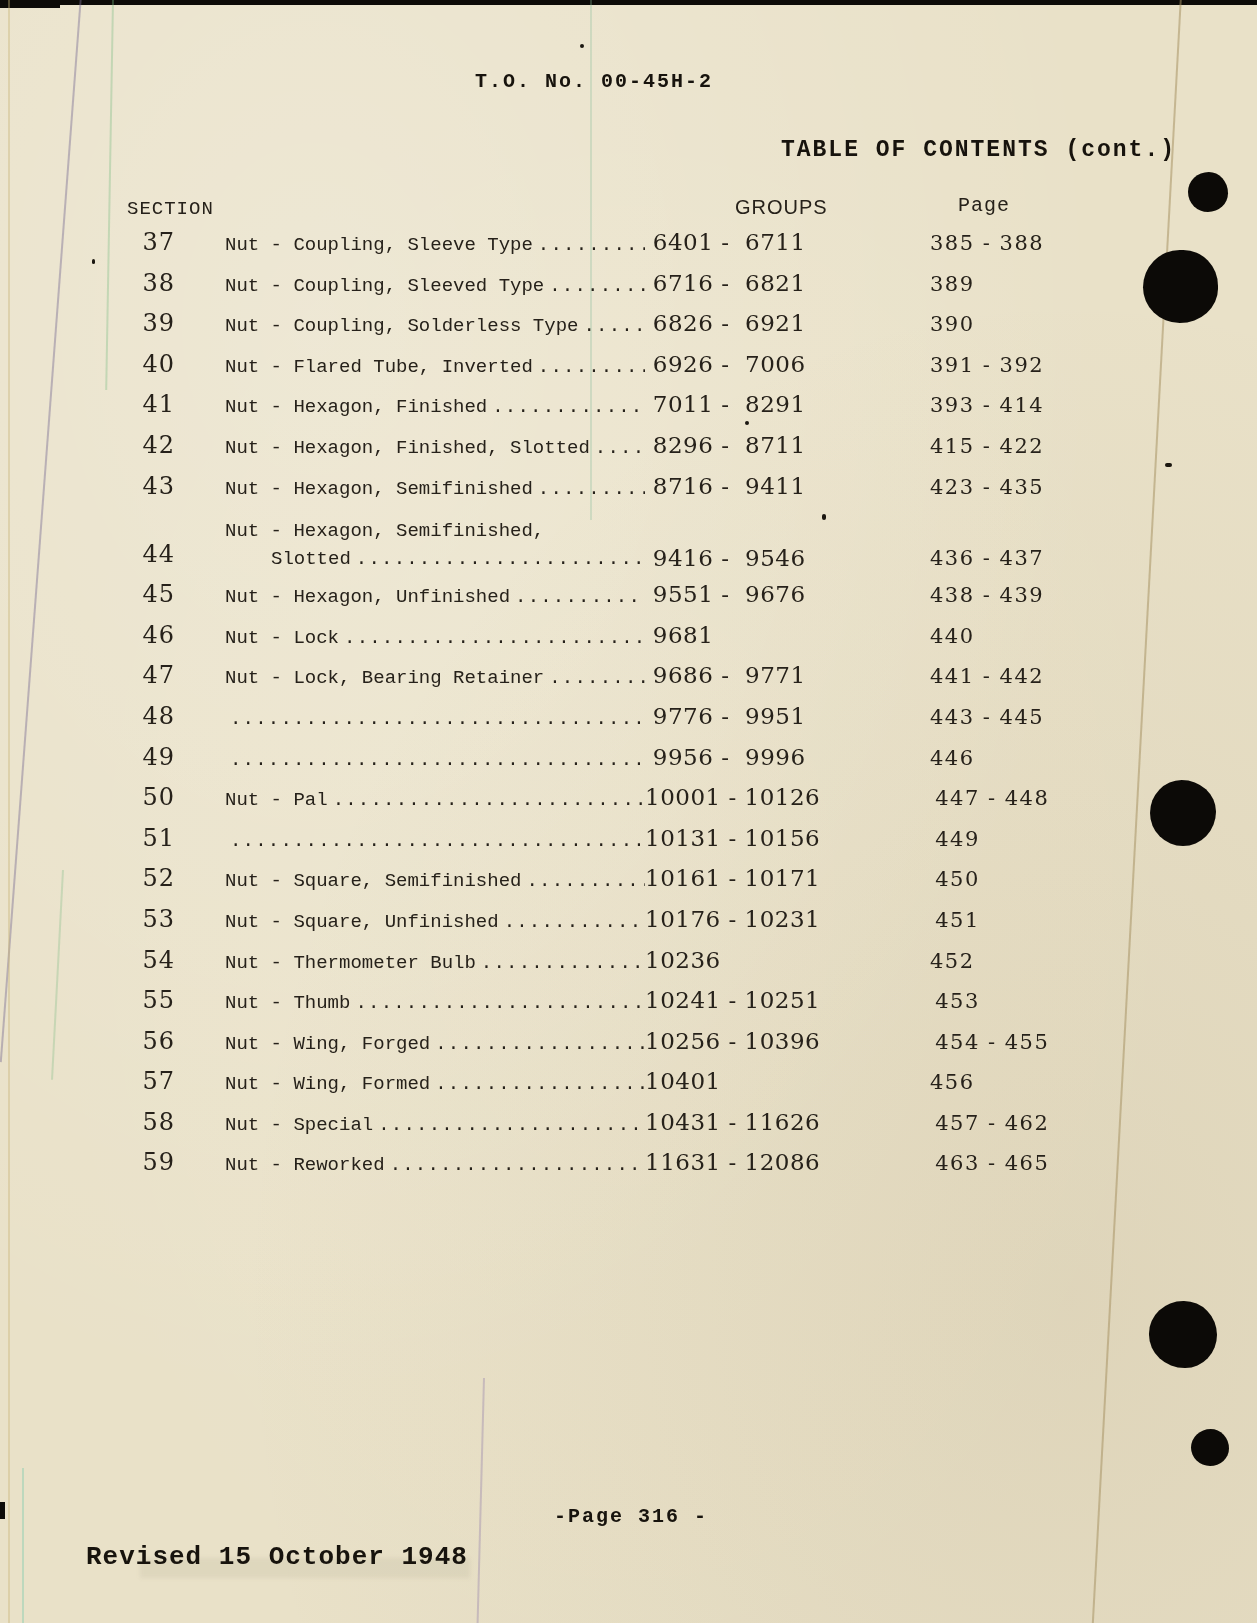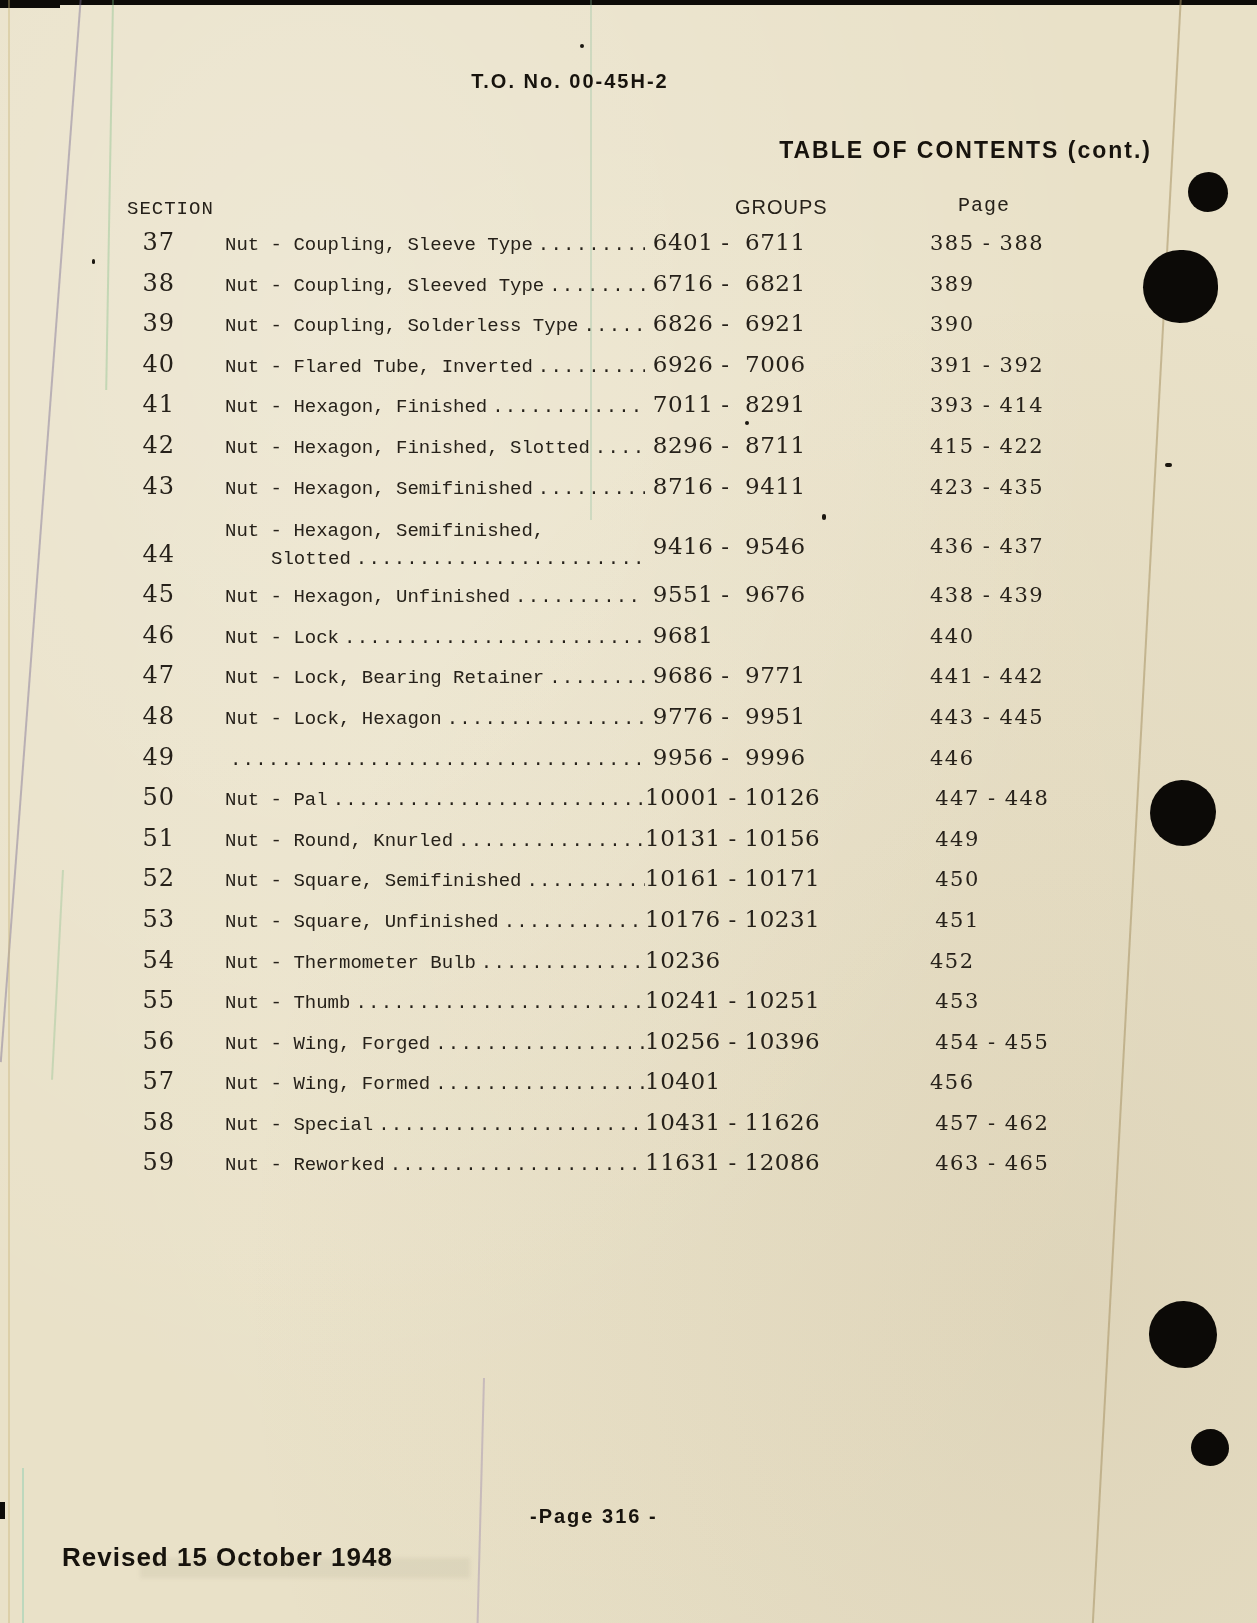--- a/index.html
+++ b/index.html
@@ -12,21 +12,21 @@
   .page{
     position:relative;width:1257px;height:1623px;overflow:hidden;
     background:
       radial-gradient(ellipse at 25% 20%, rgba(255,255,255,0.22), transparent 60%),
       radial-gradient(ellipse at 85% 80%, rgba(130,105,60,0.10), transparent 55%),
       radial-gradient(ellipse at 50% 55%, rgba(255,250,230,0.10), transparent 70%),
       var(--paper);
     font-family:"Liberation Mono",monospace;color:var(--ink);
   }
   
-  .stamp{position:absolute;font-family:Liberation Sans, sans-serif;font-weight:bold;color:var(--stamp-ink);}
+  .stamp{position:absolute;font-family:Liberation Mono, monospace;font-weight:bold;color:var(--stamp-ink);padding-left:24px;}
   .hdr-to{top:70px;left:0;width:1140px;text-align:center;font-size:20px;letter-spacing:2px;}
   .hdr-title{top:137px;left:0;width:1152px;text-align:right;font-size:23px;letter-spacing:2px;}
   .ftr-page{top:1505px;left:530px;font-size:20px;letter-spacing:2px;}
   .ftr-rev{top:1542px;left:62px;font-size:26px;letter-spacing:1px;}
   
   .ch{position:absolute;color:var(--print-ink);}
   .ch-section{left:127px;top:198px;font-size:19px;letter-spacing:1px;}
   .ch-groups{left:735px;top:196px;font-family:Liberation Sans, sans-serif;font-size:20px;letter-spacing:1px;}
   .ch-page{left:958px;top:194px;font-family:Liberation Mono, monospace;font-size:20px;letter-spacing:1px;}
   
@@ -41,21 +41,21 @@
           letter-spacing:1.2px;padding-left:5px;}
   .grp{flex:0 0 170px;white-space:pre;font-family:"DejaVu Serif",serif;
        font-size:23px;letter-spacing:0.5px;color:var(--print-ink);}
   .pg{margin-left:115px;white-space:pre;font-family:"DejaVu Serif",serif;
       font-size:21px;letter-spacing:1.5px;color:var(--print-ink);}
   
   .row.two-line{height:68px;align-items:flex-end;}
   .two-line .l1{line-height:26px;padding-top:5px;flex-direction:column;}
   .two-line .l2{line-height:30px;}
   .two-line .indent{flex:0 0 46px;}
-  .two-line .grp,.two-line .pg{line-height:30px;margin-bottom:13px;}
+  .two-line .grp,.two-line .pg{line-height:30px;margin-bottom:1px;}
   
   .edge-top{position:absolute;top:0;left:0;width:100%;height:5px;background:#0d0b08;}
   .edge-top2{position:absolute;top:0;left:0;width:60px;height:8px;background:#0d0b08;}
   .edge-left-mark{position:absolute;top:1502px;left:0;width:5px;height:17px;background:#0d0b08;}
   .dot{position:absolute;background:#0c0a07;border-radius:52% 48% 50% 50% / 50% 53% 47% 50%;}
   .dot1{left:1188px;top:172px;width:40px;height:40px;}
   .dot2{left:1143px;top:250px;width:75px;height:73px;border-radius:50% 47% 52% 50% / 52% 50% 48% 50%;}
   .dot3{left:1150px;top:780px;width:66px;height:66px;border-radius:48% 52% 50% 50% / 50% 48% 52% 50%;}
   .dot4{left:1149px;top:1301px;width:68px;height:67px;border-radius:51% 49% 47% 53% / 49% 51% 50% 50%;}
   .dot5{left:1191px;top:1429px;width:38px;height:37px;}
@@ -246,21 +246,20 @@
       </div>
 
     </div>
     <span class="grp"> 9686 -  9771</span>
     <span class="pg">441 - 442</span>
   </div>
       <div class="row">
     <span class="sec">48</span>
     <div class="mid">
       <div class="line l1">
-        <span class="title">Nut - Lock, Hexagon</span>
         <span class="leader">................................................</span>
       </div>
 
     </div>
     <span class="grp"> 9776 -  9951</span>
     <span class="pg">443 - 445</span>
   </div>
       <div class="row">
     <span class="sec">49</span>
     <div class="mid">
@@ -281,21 +280,20 @@
       </div>
 
     </div>
     <span class="grp">10001 - 10126</span>
     <span class="pg">447 - 448</span>
   </div>
       <div class="row">
     <span class="sec">51</span>
     <div class="mid">
       <div class="line l1">
-        <span class="title">Nut - Round, Knurled</span>
         <span class="leader">................................................</span>
       </div>
 
     </div>
     <span class="grp">10131 - 10156</span>
     <span class="pg">449</span>
   </div>
       <div class="row">
     <span class="sec">52</span>
     <div class="mid">

